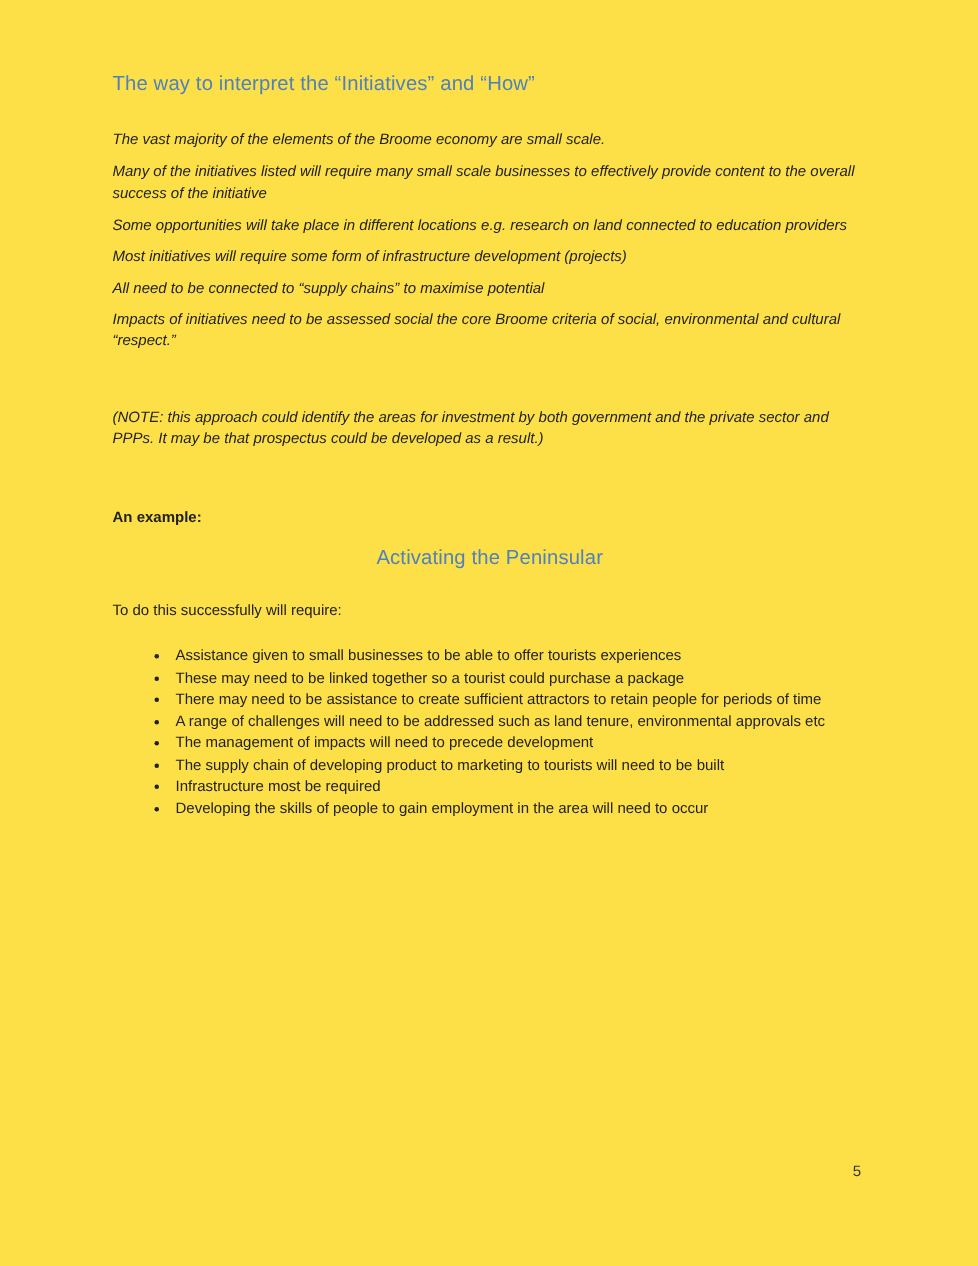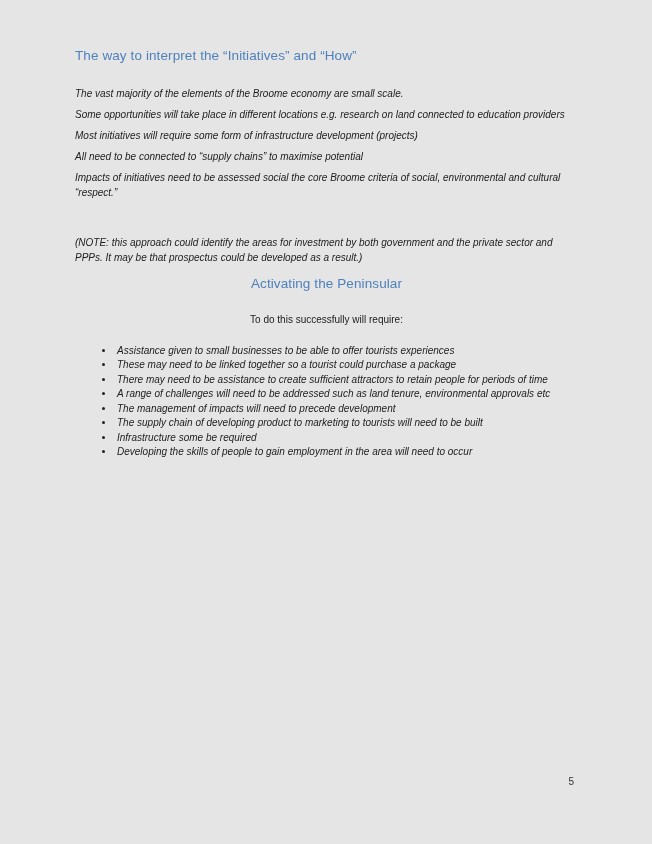--- a/index.html
+++ b/index.html
@@ -4,21 +4,21 @@
 <style>
   html, body {
     margin: 0;
     padding: 0;
     background: #ffffff;
   }
   .page {
     position: relative;
     width: 652px;
     height: 844px;
-    background: #e5e5e5;
+    background: #fde047;
     font-family: "Liberation Sans", sans-serif;
     color: #212121;
     box-sizing: border-box;
     overflow: hidden;
   }
   .content {
     position: absolute;
     top: 48px;
     left: 75px;
     width: 503px;
@@ -53,70 +53,70 @@
     font-size: 13.5px;
     font-weight: 400;
     color: #4e81bd;
     letter-spacing: 0.1px;
     text-align: center;
   }
   p.intro-para {
     margin: 22px 0 0 0;
     font-size: 10px;
     line-height: 14.5px;
-    text-align: center;
   }
   ul.bullet-list {
     margin: 16px 0 0 0;
     padding: 0 0 0 40px;
     list-style: disc outside;
   }
   ul.bullet-list li {
     font-size: 10px;
     line-height: 14.5px;
     margin: 0;
     padding-left: 2px;
-    font-style: italic;
   }
   .page-number {
     position: absolute;
     right: 78px;
     top: 776px;
     font-size: 10px;
     color: #333333;
   }
 </style>
 </head>
 <body>
 
 <div class="page">
   <div class="content">
 
     <h1 class="doc-heading">The way to interpret the “Initiatives” and “How”</h1>
 
     <p class="body-para">The vast majority of the elements of the Broome economy are small scale.</p>
+    <p class="body-para">Many of the initiatives listed will require many small scale businesses to effectively provide content to the overall success of the initiative</p>
     <p class="body-para">Some opportunities will take place in different locations e.g. research on land connected to education providers</p>
     <p class="body-para">Most initiatives will require some form of infrastructure development (projects)</p>
     <p class="body-para">All need to be connected to “supply chains” to maximise potential</p>
     <p class="body-para">Impacts of initiatives need to be assessed social the core Broome criteria of social, environmental and cultural “respect.”</p>
 
     <p class="note-para">(NOTE: this approach could identify the areas for investment by both government and the private sector and PPPs. It may be that prospectus could be developed as a result.)</p>
 
+    <p class="example-label">An example:</p>
 
     <h2 class="doc-heading2">Activating the Peninsular</h2>
 
     <p class="intro-para">To do this successfully will require:</p>
 
     <ul class="bullet-list">
       <li>Assistance given to small businesses to be able to offer tourists experiences</li>
       <li>These may need to be linked together so a tourist could purchase a package</li>
       <li>There may need to be assistance to create sufficient attractors to retain people for periods of time</li>
       <li>A range of challenges will need to be addressed such as land tenure, environmental approvals etc</li>
       <li>The management of impacts will need to precede development</li>
       <li>The supply chain of developing product to marketing to tourists will need to be built</li>
-      <li>Infrastructure some be required</li>
+      <li>Infrastructure most be required</li>
       <li>Developing the skills of people to gain employment in the area will need to occur</li>
     </ul>
 
   </div>
 
   <div class="page-number">5</div>
 </div>
 
 </body></html>

